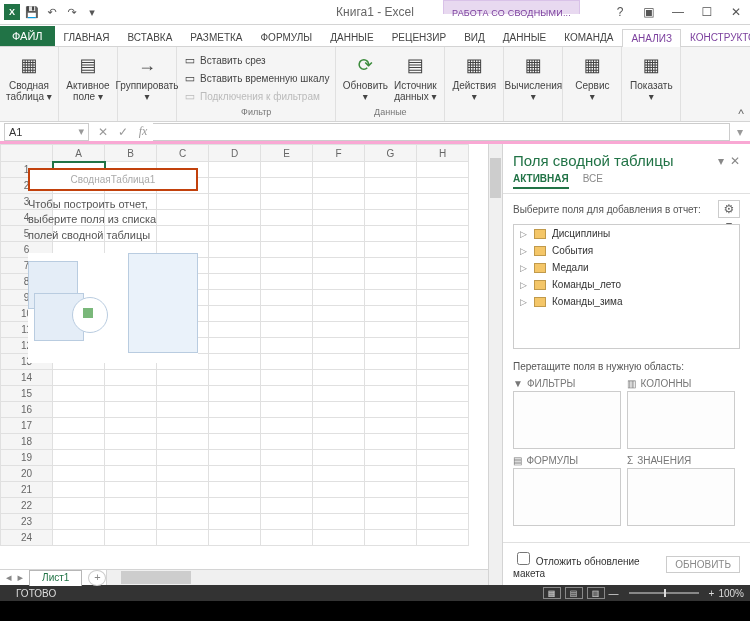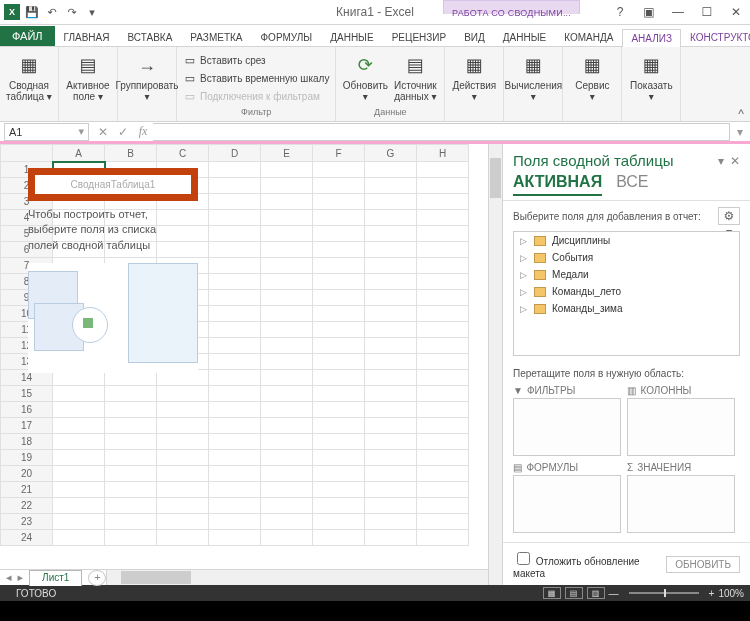--- a/index.html
+++ b/index.html
@@ -50,21 +50,21 @@
 .grid th{background:#f5f5f5;font-weight:normal;color:#666;font-size:10px;height:17px}
 .grid td{height:16px;width:52px}
 .colhead{width:52px}
 .selectall{width:24px;background:#f5f5f5!important}
 .rowhead{width:24px;background:#f5f5f5!important;text-align:center;color:#666;font-size:10px}
 .selcell{outline:2px solid #217346;outline-offset:-1px;position:relative}
 .selcell:after{content:"";position:absolute;right:-3px;bottom:-3px;width:5px;height:5px;background:#217346}
 
 
 .pivot-overlay{position:absolute;left:28px;top:24px;width:170px;pointer-events:none}
-.pv-name{border:7px solid #c2410c;text-align:center;color:#aaa;padding:4px;font-size:10px;margin-bottom:6px;background:#fff}
+.pv-name{border:2px solid #c2410c;text-align:center;color:#aaa;padding:4px;font-size:10px;margin-bottom:6px;background:#fff}
 .pv-text{text-align:left;color:#555;font-size:11px;line-height:1.4;margin-bottom:10px}
 .pv-img{height:110px;background:#fff;position:relative}
 .pv-tbl{position:absolute;left:0;top:8px;width:50px;height:48px;background:linear-gradient(#e4edf7,#e4edf7);border:1px solid #b9cce0}
 .pv-tbl2{position:absolute;left:6px;top:40px;width:50px;height:48px;background:#e4edf7;border:1px solid #b9cce0}
 .pv-form{position:absolute;right:0;top:0;width:70px;height:100px;background:#eaf2fa;border:1px solid #b9cce0}
 .pv-circ{position:absolute;left:44px;top:44px;width:36px;height:36px;border-radius:50%;background:#fff;border:1px solid #b9cce0}
 .pv-check{position:absolute;left:55px;top:55px;width:10px;height:10px;background:#7ab87a}
 
 .vscroll{width:14px;background:#f0f0f0;border-left:1px solid #d4d4d4;position:relative}
 .vscroll .thumb{position:absolute;top:14px;left:1px;right:1px;height:40px;background:#cdcdcd}
@@ -73,21 +73,21 @@
 .sheet-tab{border:1px solid #b7b7b7;border-bottom:none;background:#fff;padding:0 12px;height:16px;line-height:14px;font-size:10px;color:#217346;font-weight:normal}
 .add-sheet{width:18px;height:16px;border:1px solid #ccc;border-radius:50%;text-align:center;line-height:12px;color:#888;font-size:11px;margin-left:6px}
 .hscroll{flex:1;background:#f0f0f0;border-left:1px solid #d4d4d4;position:relative}
 .hscroll .thumb{position:absolute;left:14px;top:1px;bottom:1px;width:70px;background:#cdcdcd}
 
 
 .taskpane{width:248px;border-left:1px solid #d4d4d4;background:#fff;display:flex;flex-direction:column}
 .tp-header{padding:8px 10px 4px;display:flex;align-items:center;justify-content:space-between}
 .tp-title{color:#217346;font-size:15px}
 .tp-ctrls{color:#888;font-size:12px;display:flex;gap:6px}
-.tp-tabs{display:flex;gap:14px;padding:0 10px 4px;border-bottom:1px solid #e0e0e0;font-size:16px}
+.tp-tabs{display:flex;gap:14px;padding:0 10px 4px;border-bottom:1px solid #e0e0e0;font-size:10px}
 .tp-tab{color:#888;padding-bottom:3px}
 .tp-tab.active{color:#217346;border-bottom:2px solid #217346;font-weight:bold}
 .tp-subhead{display:flex;justify-content:space-between;align-items:center;padding:6px 10px;font-size:10px;color:#555}
 .gear{width:22px;height:18px;border:1px solid #ccc;text-align:center;line-height:16px;color:#666;font-size:12px}
 .field-list{border:1px solid #ccc;margin:0 10px 8px;height:125px;overflow:hidden;background:#fff}
 .field{display:flex;align-items:center;gap:6px;padding:3px 6px;font-size:10px;color:#333}
 .field .arrow{color:#888;font-size:9px;width:8px}
 .field .tblico{width:12px;height:10px;background:#f4c668;border:1px solid #c19a4b}
 .tp-drag{padding:4px 10px;font-size:10px;color:#555}
 .areas{display:flex;flex-wrap:wrap;padding:2px 10px 4px;gap:6px}

